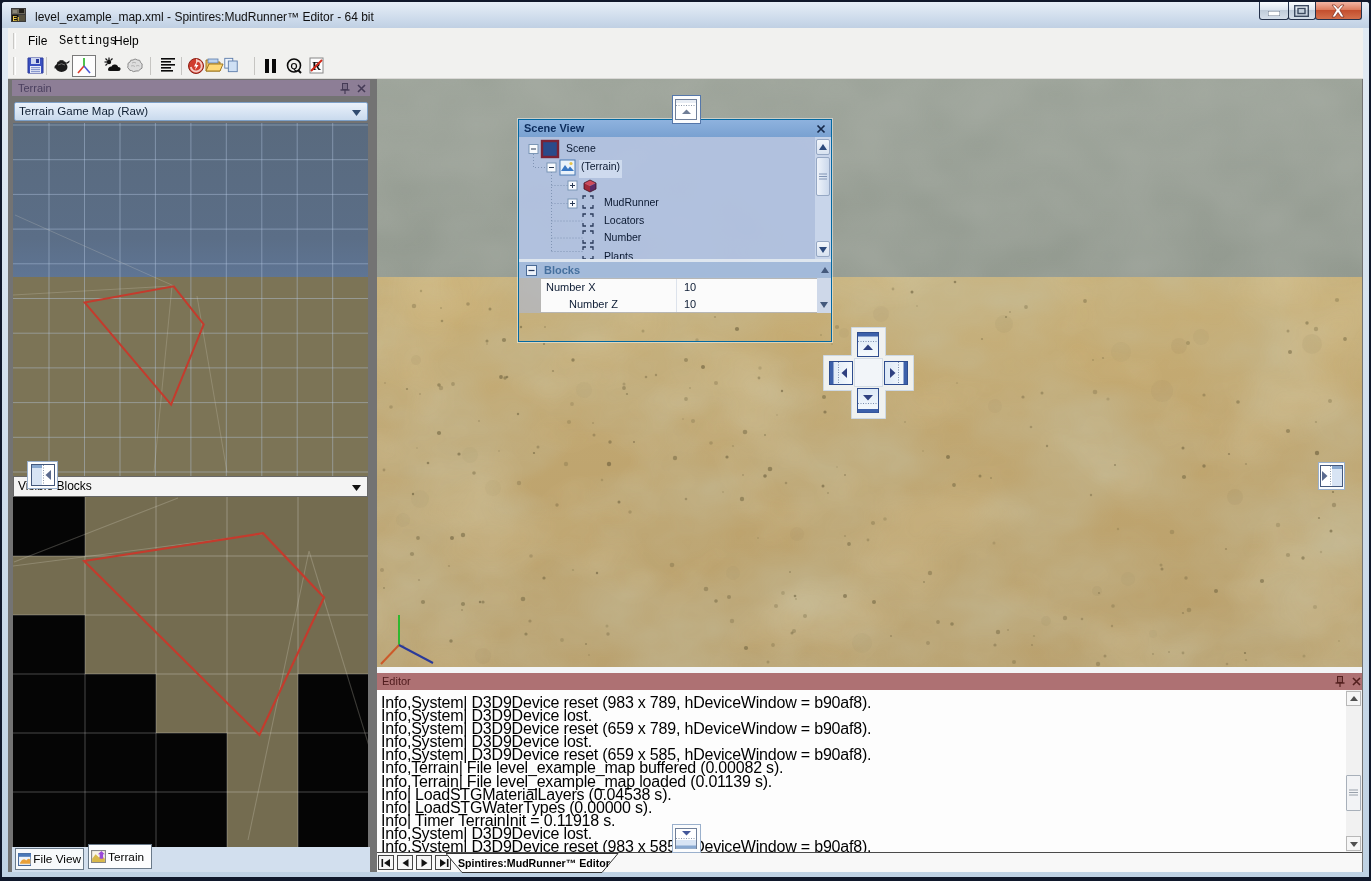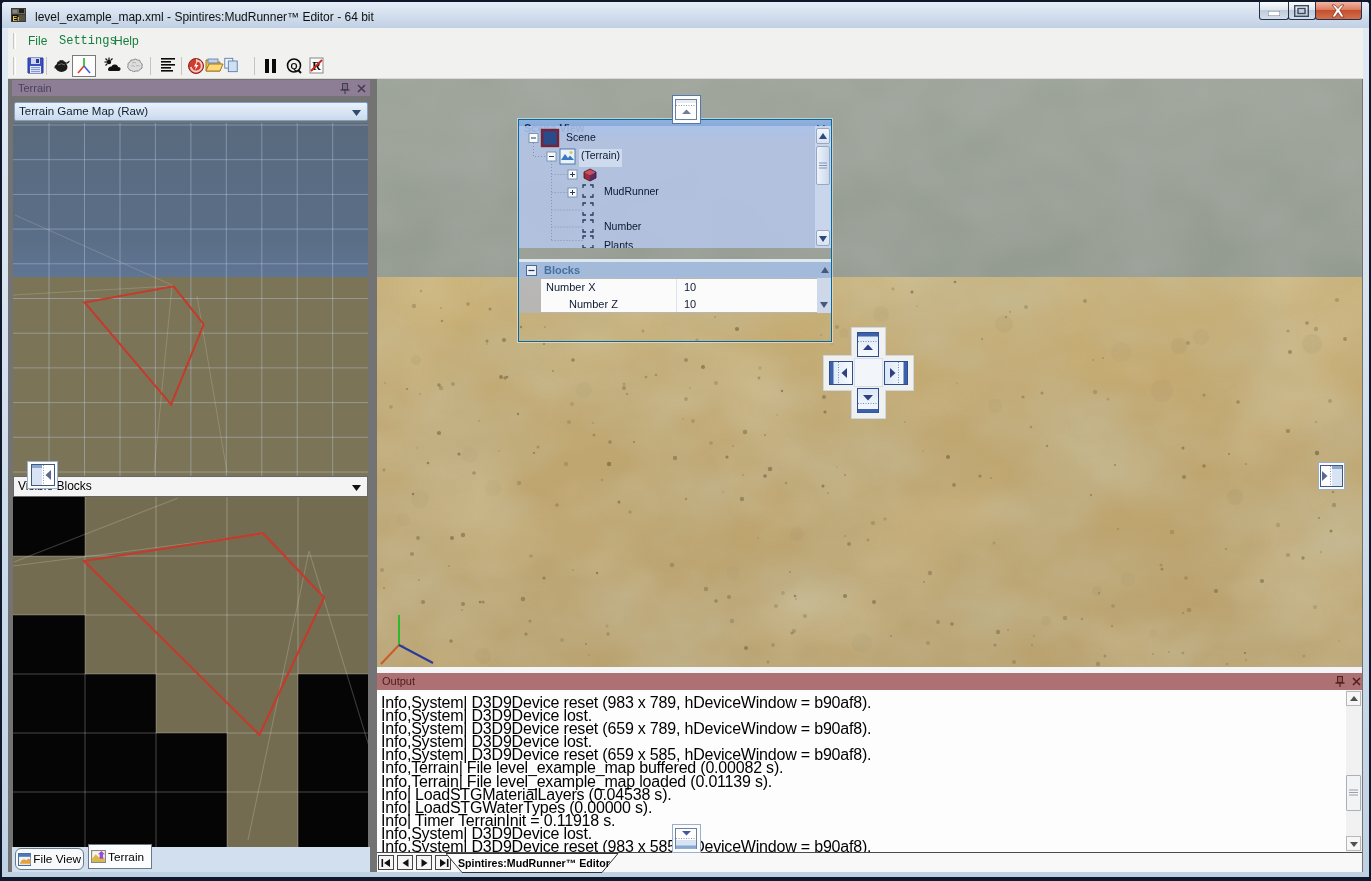--- a/index.html
+++ b/index.html
@@ -8,21 +8,21 @@
 
 #frame{position:absolute;left:2px;top:2px;right:2px;bottom:4px;background:linear-gradient(#e2ebf4,#bfd2e4);border-radius:3px 3px 0 0;}
 #titlebar{position:absolute;left:2px;top:2px;right:2px;height:26px;background:linear-gradient(#e6eef7,#cbd9ea 70%,#c0d0e3);border-radius:3px 3px 0 0;}
 #title-text{position:absolute;left:33px;top:8px;font-size:12px;color:#101010;}
 .winbtn{position:absolute;top:2px;height:18px;border:1px solid #24314a;border-top:none;border-radius:0 0 3px 3px;}
 #btn-min{left:1259px;width:30px;background:linear-gradient(#fbfdfe,#dde5ee 45%,#c0ccda 50%,#d5deea);}
 #btn-max{left:1288px;width:28px;background:linear-gradient(#fbfdfe,#dde5ee 45%,#c0ccda 50%,#d5deea);}
 #btn-close{left:1315px;width:47px;background:linear-gradient(#f2b5a4,#dd7d60 45%,#c44f2e 50%,#d4704c);}
 
 #menubar{position:absolute;left:8px;top:28px;width:1355px;height:26px;background:#f1f1ef;}
-#menubar span{position:absolute;top:6px;font-size:12px;color:#15803d;}
+#menubar span{position:absolute;top:6px;font-size:12px;color:#000000;}
 #toolbar{position:absolute;left:8px;top:54px;width:1355px;height:25px;background:#f1f1ef;border-bottom:1px solid #d9d8d5;}
 .tsep{position:absolute;top:3px;width:1px;height:18px;background:#c6c5c2;}
 .grip{position:absolute;width:3px;border-left:1px solid #c9c8c5;border-right:1px solid #ffffff;}
 
 #dock{position:absolute;left:8px;top:79px;width:1355px;height:793px;background:#737373;}
 
 #lp-head{position:absolute;left:4px;top:1px;width:358px;height:16px;background:#8d7e96;}
 #lp-head .t{position:absolute;left:6px;top:2px;font-size:11px;color:#4a3f5e;}
 #combo1{position:absolute;left:6px;top:23px;width:354px;height:19px;background:linear-gradient(#eaf1fb,#c9daed);border:1px solid #7da0c8;border-radius:2px;font-size:11.5px;color:#0f1f33;line-height:17px;padding-left:4px;}
 #grid1{position:absolute;left:5px;top:44px;width:355px;height:353px;overflow:hidden;}
@@ -30,21 +30,21 @@
 #grid2{position:absolute;left:5px;top:418px;width:355px;height:350px;overflow:hidden;background:#746c50;}
 #lp-tabs{position:absolute;left:4px;top:768px;width:358px;height:25px;background:#d2dfee;}
 .btab{position:absolute;top:1px;height:22px;background:#f7f9fb;border:1px solid #6a7a8a;font-size:11.8px;color:#000;display:flex;align-items:center;gap:2px;padding:0 2px;white-space:nowrap;}
 
 #viewport{position:absolute;left:369px;top:0px;width:985px;height:588px;overflow:hidden;}
 #sky{position:absolute;left:0;top:0;width:985px;height:198px;background:linear-gradient(#9ca399,#939a90);}
 #sand{position:absolute;left:0;top:198px;width:985px;height:390px;background:linear-gradient(#c8ae74,#c0a670 40%,#b99f6b 100%);}
 
 #scene{position:absolute;left:510px;top:40px;width:314px;height:223px;border:1px solid #0369a1;box-shadow:0 0 0 1px rgba(255,255,255,0.45);}
 #scene-head{position:absolute;left:0;top:0;width:312px;height:17px;background:linear-gradient(#8eb2de,#79a1d1);font-size:11px;font-weight:bold;color:#0c2c5c;line-height:17px;padding-left:5px;}
-#scene-tree{position:absolute;left:0;top:6px;width:312px;height:122px;background:rgba(180,198,232,0.87);overflow:hidden;padding-left:12px;}
+#scene-tree{position:absolute;left:0;top:17px;width:312px;height:122px;background:rgba(180,198,232,0.87);overflow:hidden;padding-left:12px;}
 #scene-sep{position:absolute;left:0;top:139px;width:312px;height:3px;background:rgba(228,235,246,0.92);}
 #scene-blocks{position:absolute;left:0;top:142px;width:312px;height:16px;background:rgba(164,188,223,0.93);}
 #scene-rows{position:absolute;left:0;top:158px;width:312px;height:35px;background:rgba(175,185,208,0.65);}
 .srow{position:absolute;left:22px;width:276px;height:17px;background:#fbfbfb;font-size:11px;color:#0d1c34;line-height:17px;}
 .trow{position:absolute;left:0;width:312px;height:18px;font-size:10.5px;color:#0a1830;}
 
 #output-head{position:absolute;left:369px;top:594px;width:985px;height:17px;background:#ae7173;}
 #output-head .t{position:absolute;left:5px;top:2px;font-size:11px;color:#4e1a1c;}
 #output-body{position:absolute;left:369px;top:611px;width:985px;height:162px;background:#fdfdfd;overflow:hidden;}
 #log{position:absolute;left:4px;top:6px;font-size:16px;letter-spacing:-0.2px;line-height:13.1px;color:#000;white-space:pre;}
@@ -253,21 +253,21 @@
           <line x1="0" y1="236" x2="355" y2="236"></line>
           <line x1="0" y1="295" x2="355" y2="295"></line>
       </g>
       <g stroke="rgba(225,220,205,0.25)" stroke-width="1.1" fill="none">
         <path d="M0 69 L249 37 M165 1 L1 65 M296 54 L235 343 M296 54 L387 350"></path>
       </g>
       <polygon points="71.2,64 250,36.2 311,100.4 246.4,237.9" fill="none" stroke="#c43b2d" stroke-width="2.2"></polygon>
     </svg>
   </div>
   <div id="lp-tabs">
-    <div class="btab" style="left:3px;width:69px;border-radius:6px;">
+    <div class="btab" style="left:3px;width:69px;">
       <svg width="15" height="13" viewBox="0 0 13 12" preserveAspectRatio="none">
           <rect x="0.5" y="0.5" width="12" height="11" fill="#eef4fb" stroke="#4a6a9a"></rect>
           <rect x="0.5" y="0.5" width="12" height="3" fill="#4a78b8"></rect>
           <path d="M2 9 Q5 4 8 7 Q10 4 12 6 L12 10 L2 10 Z" fill="#e8a03a"></path>
         </svg>
       <span>File View</span>
     </div>
     <div class="btab" style="left:76px;width:64px;top:-3px;height:25px;background:#fcfdfe;z-index:2;">
       <svg width="15" height="13" viewBox="0 0 13 12" preserveAspectRatio="none">
           <rect x="0.5" y="0.5" width="12" height="11" fill="#f8f4e8" stroke="#888"></rect>
@@ -562,21 +562,21 @@
 <circle cx="106" cy="577" r="8" fill="rgba(110,100,70,0.05)"></circle>
 <circle cx="785" cy="312" r="11" fill="rgba(110,100,70,0.05)"></circle>
 <circle cx="356" cy="494" r="7" fill="rgba(110,100,70,0.04)"></circle>
       <line x1="22" y1="536" x2="22" y2="566" stroke="#2fb82f" stroke-width="2"></line>
       <line x1="22" y1="566" x2="4" y2="585" stroke="#cc5a2a" stroke-width="2"></line>
       <line x1="22" y1="566" x2="56" y2="584" stroke="#2a3a9a" stroke-width="2"></line>
     </svg>
   </div>
   <div class="abs" style="left:369px;top:588px;width:985px;height:6px;background:#f3f5f7;"></div>
   <div id="output-head">
-      <span class="t">Output</span>
+      <span class="t">Editor</span>
     <svg class="abs" style="left:957px;top:2px;" width="12" height="13" viewBox="0 0 12 13">
         <g stroke="#53201f" fill="none">
           <rect x="3.5" y="1.5" width="5" height="6" fill="#53201f" fill-opacity="0.3"></rect>
           <line x1="1.5" y1="8" x2="10.5" y2="8" stroke-width="1.4"></line>
           <line x1="6" y1="8" x2="6" y2="12" stroke-width="1.2"></line>
         </g>
       </svg>
     <svg class="abs" style="left:974px;top:3px;" width="11" height="11" viewBox="0 0 11 11">
         <path d="M2 2 L9 9 M9 2 L2 9" stroke="#53201f" stroke-width="1.6"></path>
       </svg>
@@ -679,20 +679,21 @@
         <g stroke="#2a3a5a" stroke-width="1.3" fill="none">
           <path d="M64 81 L64 78 L67 78 M71 78 L74 78 L74 81 M74 87 L74 90 L71 90 M67 90 L64 90 L64 87" transform="translate(0,-19)"></path>
           <path d="M64 81 L64 78 L67 78 M71 78 L74 78 L74 81 M74 87 L74 90 L71 90 M67 90 L64 90 L64 87" transform="translate(0,-1)"></path>
           <path d="M64 81 L64 78 L67 78 M71 78 L74 78 L74 81 M74 87 L74 90 L71 90 M67 90 L64 90 L64 87" transform="translate(0,16)"></path>
           <path d="M64 81 L64 78 L67 78 M71 78 L74 78 L74 81 M74 87 L74 90 L71 90 M67 90 L64 90 L64 87" transform="translate(0,32)"></path>
         </g>
       </svg>
       <div class="trow" style="left:47px;top:5px;">Scene</div>
       <div class="trow" style="left:60px;top:23px;background:rgba(225,235,248,0.6);padding:0 2px;width:auto;">(Terrain)</div>
       <div class="trow" style="left:85px;top:59px;">MudRunner</div>
+      <div class="trow" style="left:85px;top:77px;">Locators</div>
       <div class="trow" style="left:85px;top:94px;">Number</div>
       <div class="trow" style="left:85px;top:113px;">Plants</div>
 
       <div class="abs" style="left:296px;top:0;width:16px;height:122px;background:rgba(205,216,236,0.85);"></div>
       <div class="abs" style="left:297px;top:2px;width:14px;height:16px;background:linear-gradient(#f2f6fb,#d8e2f0);border:1px solid #96a8c4;border-radius:2px;"></div>
       <svg class="abs" style="left:300px;top:7px;" width="8" height="6" viewBox="0 0 8 6">
           <path d="M0 6 L8 6 L4 0 Z" fill="#2c4a7c"></path>
         </svg>
       <div class="abs" style="left:297px;top:20px;width:14px;height:39px;background:linear-gradient(90deg,#eef3fa,#ccd9ec);border:1px solid #96a8c4;border-radius:2px;"></div>
       <svg class="abs" style="left:300px;top:36px;" width="8" height="7" viewBox="0 0 8 7">

